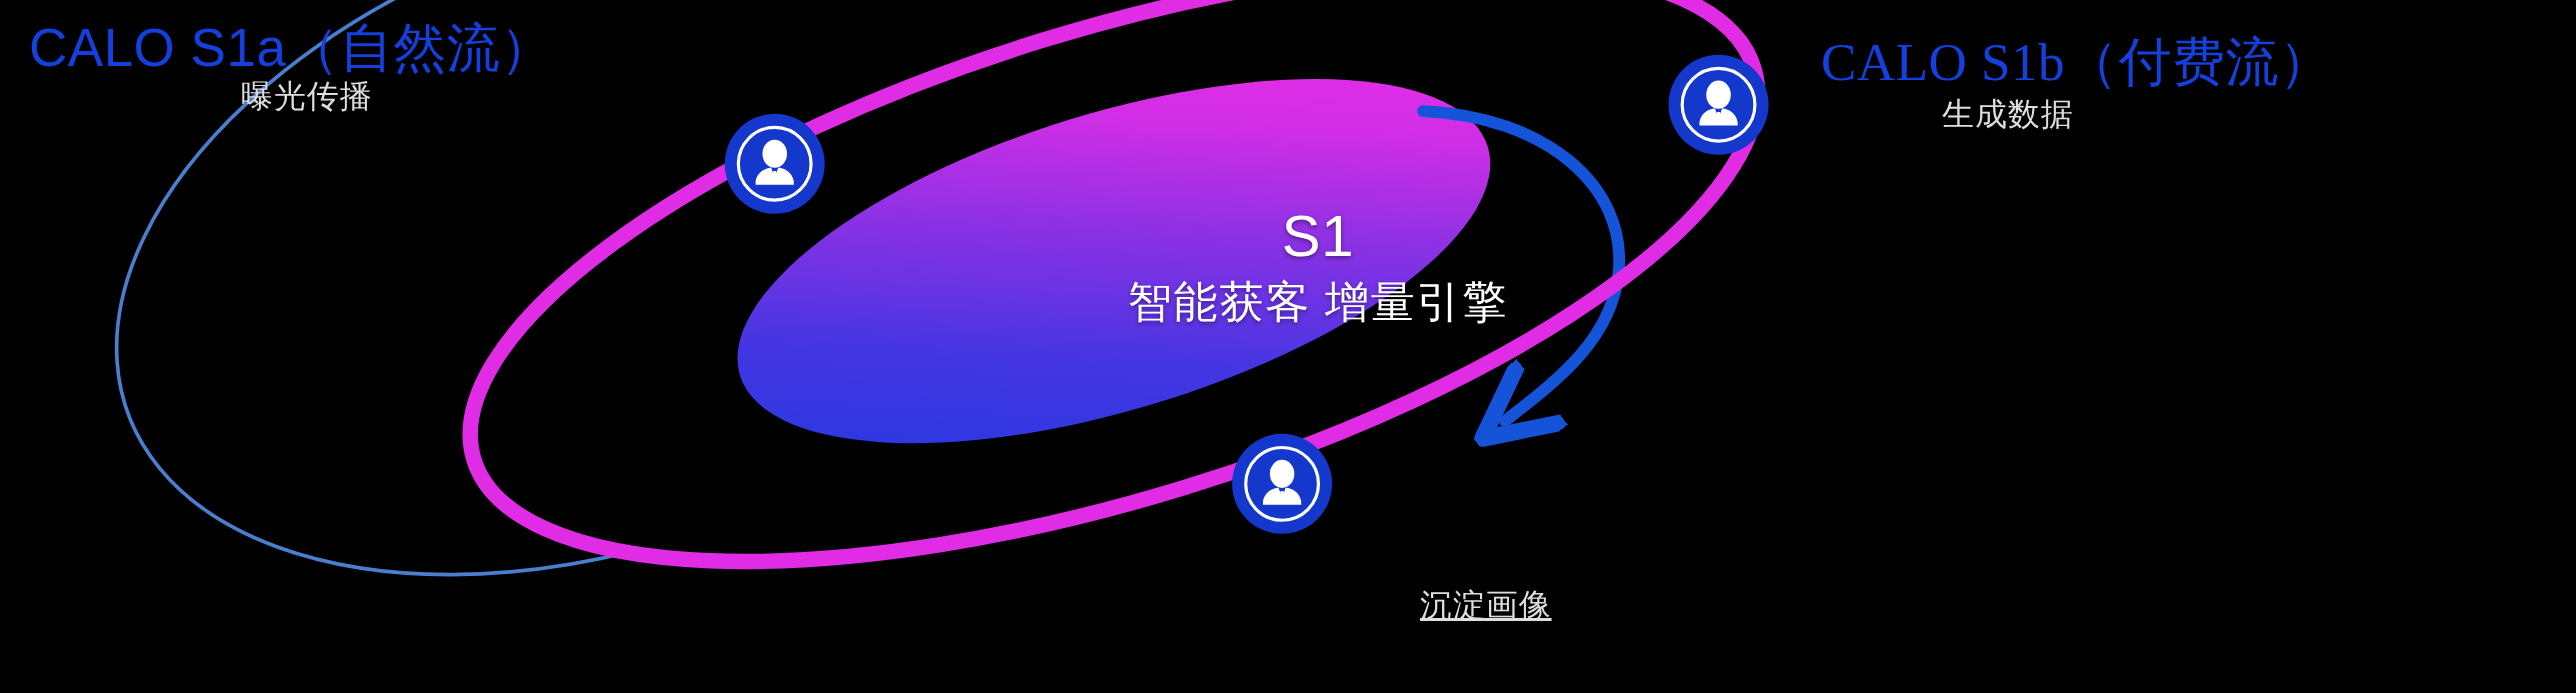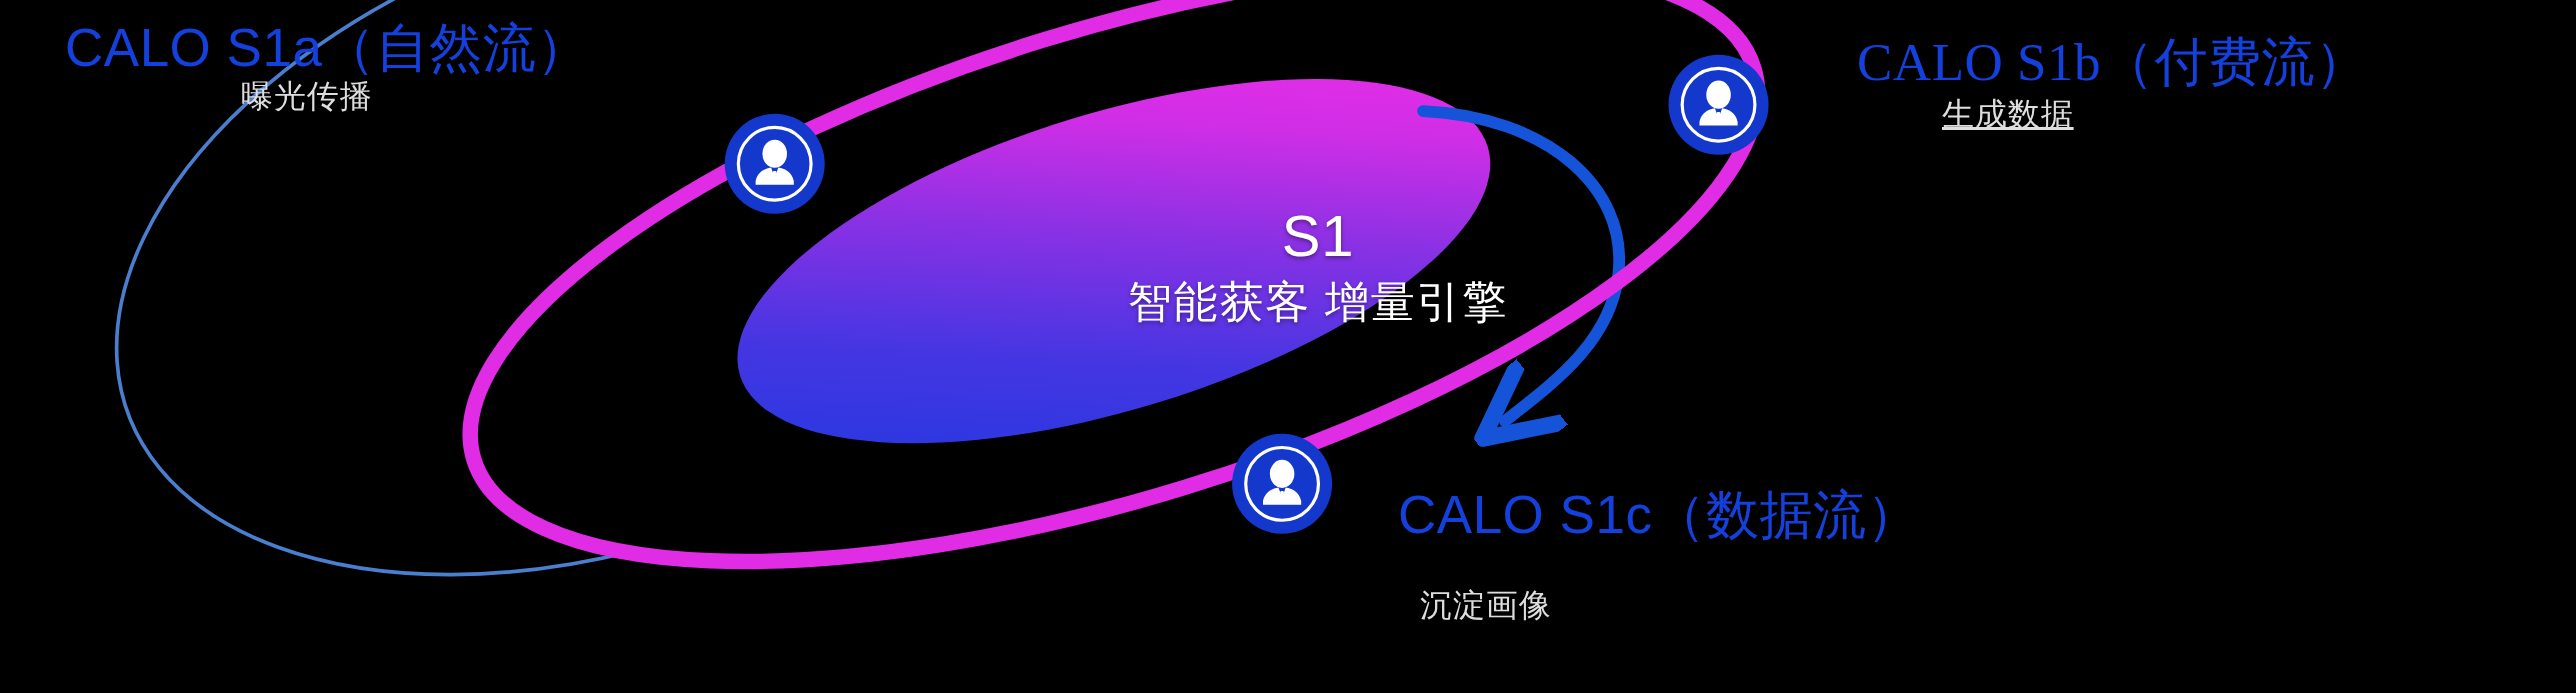--- a/index.html
+++ b/index.html
@@ -33,36 +33,35 @@
     height: 694px;
     pointer-events: none;
   }
   .flow-label {
     position: absolute;
     color: #1440dd;
     font-size: 53px;
     line-height: 1.05;
     white-space: nowrap;
     letter-spacing: 0.5px;
-    margin-left: 36px;
   }
   .flow-sub {
     position: absolute;
     color: #dedede;
     font-size: 32px;
     line-height: 1.05;
     white-space: nowrap;
     letter-spacing: 0.9px;
   }
   #label-s1a   { left: 29px;   top: 20px; }
   #sub-s1a     { left: 241px;  top: 80px; }
   #label-s1b   { left: 1821px; top: 35px; font-family: Liberation Serif, serif; }
-  #sub-s1b     { left: 1942px; top: 98px; text-decoration: underline; }
+  #sub-s1b     { left: 1942px; top: 98px; }
   #label-s1c   { left: 1362px; top: 487px; }
-  #sub-s1c     { left: 1420px; top: 589px; }
+  #sub-s1c     { left: 1420px; top: 589px; text-decoration: underline; }
 
   .core-title {
     position: absolute;
     width: 100%;
     text-align: center;
     color: #ffffff;
     white-space: nowrap;
     padding-left: 30px;
   }
   #core-heading {
@@ -159,18 +158,17 @@
 
     <div class="core-title" id="core-heading">S1</div>
     <div class="core-title" id="core-subheading">智能获客  增量引擎</div>
 
     <div class="flow-label" id="label-s1a">CALO S1a（自然流）</div>
     <div class="flow-sub" id="sub-s1a">曝光传播</div>
 
     <div class="flow-label" id="label-s1b">CALO S1b（付费流）</div>
     <div class="flow-sub" id="sub-s1b">生成数据</div>
 
-    <div class="flow-label" id="label-s1c">CALO S1c（数据流）</div>
     <div class="flow-sub" id="sub-s1c">沉淀画像</div>
 
   </div>
 </div>
 
 
 </body></html>

